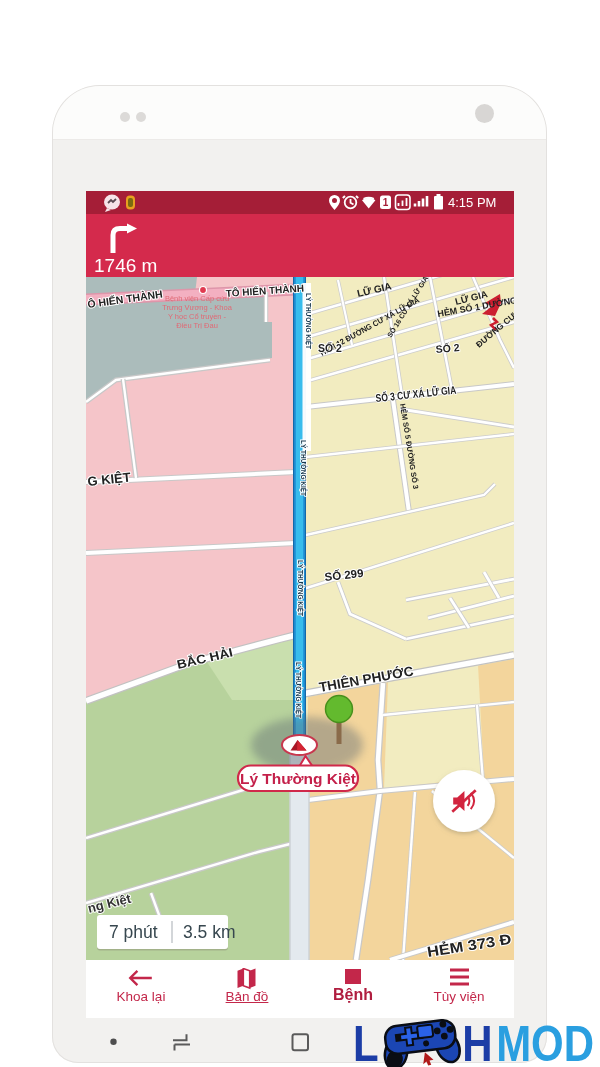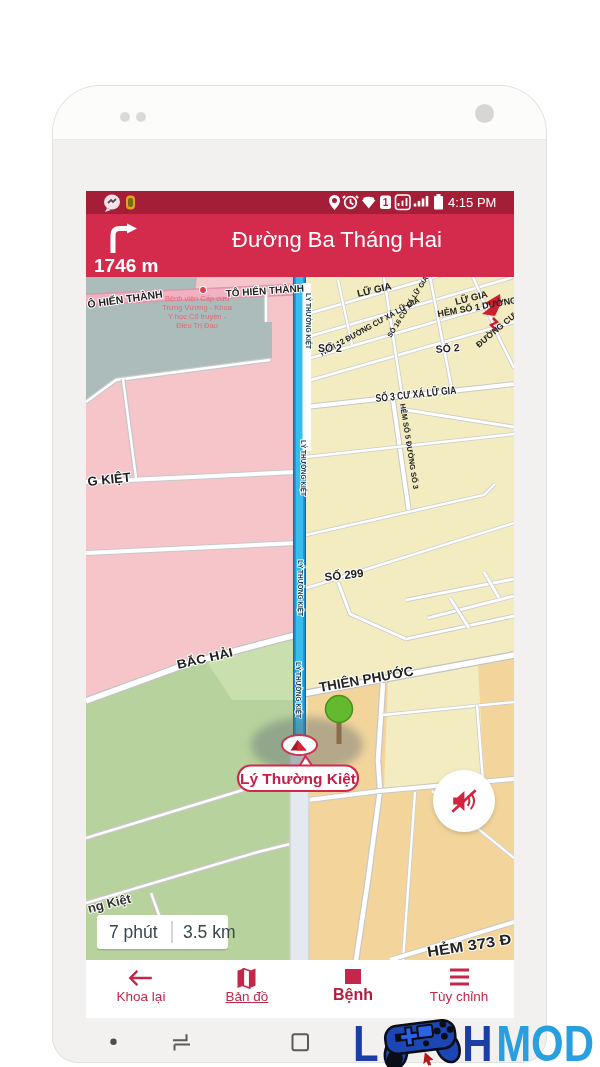--- a/index.html
+++ b/index.html
@@ -60,23 +60,22 @@
     <text x="362" y="16" font-size="13" fill="#ffffff">4:15 PM</text>
   </svg>
 
   <div class="abs" style="left:0;top:23px;width:428px;height:63px;background:#d42a4c;"></div>
 
   <svg class="abs" style="left:18px;top:30px;" width="36" height="34" viewBox="0 0 36 34">
     <path d="M9 32 L9 14 Q9 7.5 16 7.5 L25 7.5" fill="none" stroke="#ffffff" stroke-width="5" stroke-linecap="butt"></path>
     <path d="M23 2.5 L33 7.5 L23 12.5 Z" fill="#ffffff"></path>
   </svg>
 
-  <div class="abs" style="left:8px;top:64px;width:80px;color:#ffffff;font-size:19px;font-weight:bold;">1746 m</div>
-
-  <div class="abs" style="left:87px;top:36px;width:328px;text-align:center;color:#ffffff;font-size:22px;">Đường Ba Tháng Hai</div>
+  <div class="abs" style="left:8px;top:64px;width:80px;color:#ffffff;font-size:19px;">1746 m</div>
+
 
   <svg class="abs" style="left:0;top:86px;" width="428" height="683" viewBox="86 277 428 683">
     <defs>
       <filter id="blur1" x="-50%" y="-50%" width="200%" height="200%">
           <feGaussianBlur stdDeviation="4"></feGaussianBlur>
         </filter>
       <filter id="btnsh" x="-40%" y="-40%" width="180%" height="180%">
           <feDropShadow dx="0" dy="2" stdDeviation="2" flood-color="#9b8f6e" flood-opacity="0.5"></feDropShadow>
         </filter>
     </defs>
@@ -318,21 +317,21 @@
       <path d="M6.3 0.5 L12.7 2.8 V20 L6.3 17.7 Z" fill="#ffffff" stroke="#c3274a" stroke-width="1.6"></path>
     </svg>
   <div class="abs" style="left:111px;top:798px;width:100px;text-align:center;color:#c3274a;font-size:13.5px;text-decoration:underline;">Bản đồ</div>
 
   <div class="abs" style="left:259px;top:778px;width:16px;height:15px;background:#c3274a;"></div>
   <div class="abs" style="left:217px;top:795px;width:100px;text-align:center;color:#b01d3f;font-size:16px;font-weight:bold;">Bệnh</div>
 
   <svg class="abs" style="left:363px;top:776px;" width="21" height="20" viewBox="0 0 21 20">
       <path d="M1 3 H20 M1 10 H20 M1 17 H20" stroke="#c3274a" stroke-width="3.2"></path>
     </svg>
-  <div class="abs" style="left:323px;top:798px;width:100px;text-align:center;color:#c3274a;font-size:13.5px;">Tùy chỉnh</div>
+  <div class="abs" style="left:323px;top:798px;width:100px;text-align:center;color:#c3274a;font-size:13.5px;">Tùy viện</div>
 </div>
 
 <svg class="abs" style="left:86px;top:1026px;" width="428" height="30" viewBox="0 0 428 30">
   <circle cx="27.5" cy="15.7" r="3.2" fill="#4e4e4e"></circle>
   <path d="M100.5 8.3 V14.3 H87 M88.5 18.6 H104 M88.5 18.6 V24.6" stroke="#5a5a5a" stroke-width="2" fill="none"></path>
   <rect x="206.5" y="8.3" width="15.5" height="16" rx="2" fill="none" stroke="#5a5a5a" stroke-width="2"></rect>
 </svg>
 
 <div class="abs" style="left:350px;top:1016px;width:250px;height:51px;">
   <svg width="248" height="51" viewBox="0 0 248 51">

